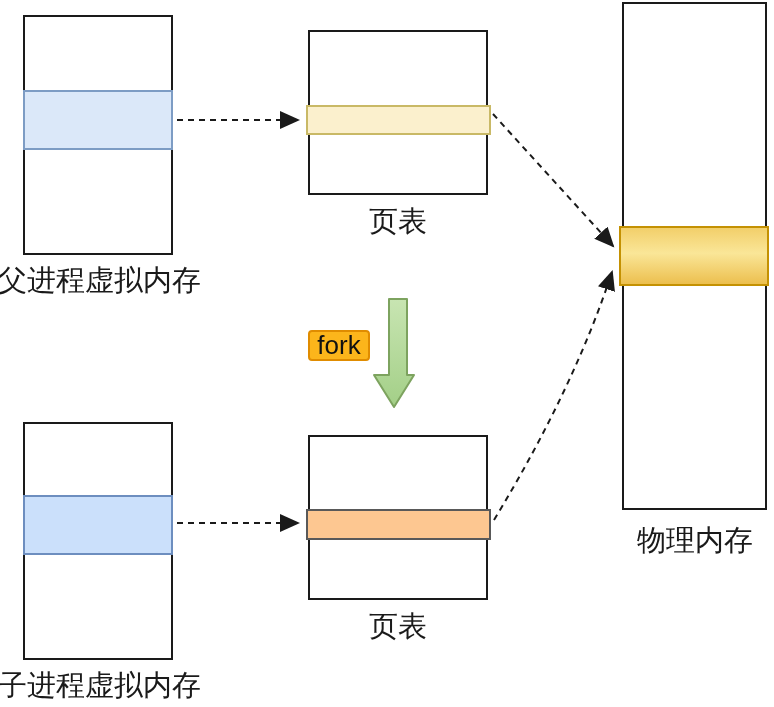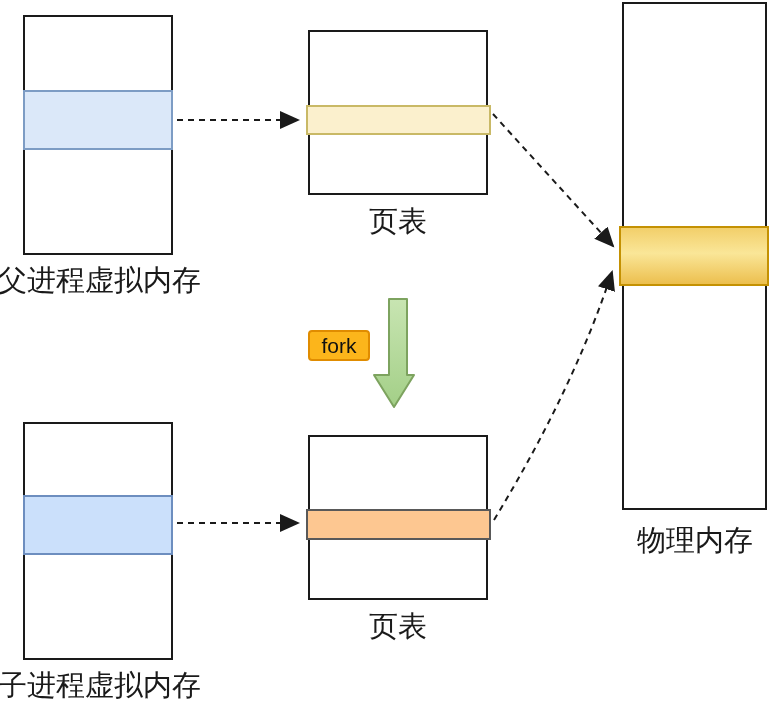--- a/index.html
+++ b/index.html
@@ -15,21 +15,21 @@
   .band.pt-bottom{border:2px solid #595959;background:#fdc791;}
   .band.phys{
     border:2px solid #c49102;
     background:linear-gradient(180deg,#f2cf6a 0%,#fae698 45%,#ecbf4e 100%);
   }
   .lbl{position:absolute;font-size:29px;line-height:1.25;white-space:nowrap;text-align:center;}
   .fork-badge{
     position:absolute;left:308px;top:330px;width:62px;height:31px;
     background:#fcb51b;border:2px solid #e08c00;border-radius:4px;
     box-sizing:border-box;display:flex;align-items:center;justify-content:center;
-    font-size:21px;color:#111111;
+    font-size:26px;color:#111111;
   }
   svg.connectors{position:absolute;left:0;top:0;pointer-events:none;}
 </style>
 </head>
 <body>
 
 <div class="canvas">
 
   <div class="box" style="left:23px;top:15px;width:150px;height:240px;"></div>
   <div class="band parent" style="left: 23px; top: 90px; width: 150px; height: 60px; background: rgb(219, 232, 249); border-color: rgb(125, 156, 196);"></div>

